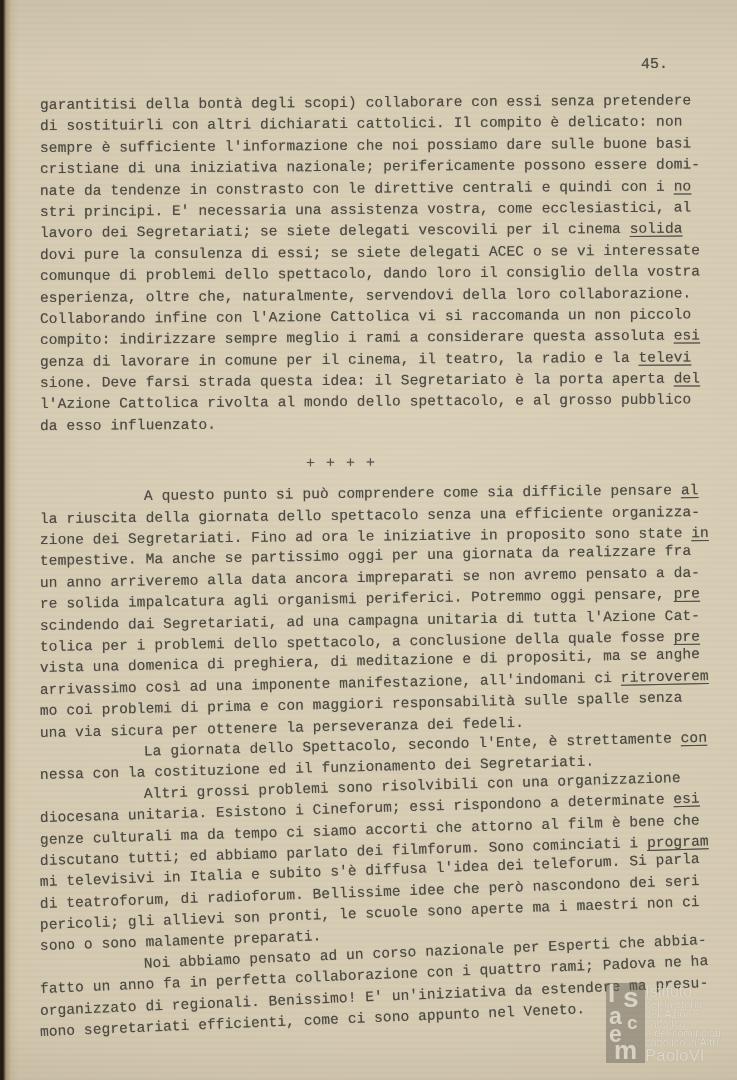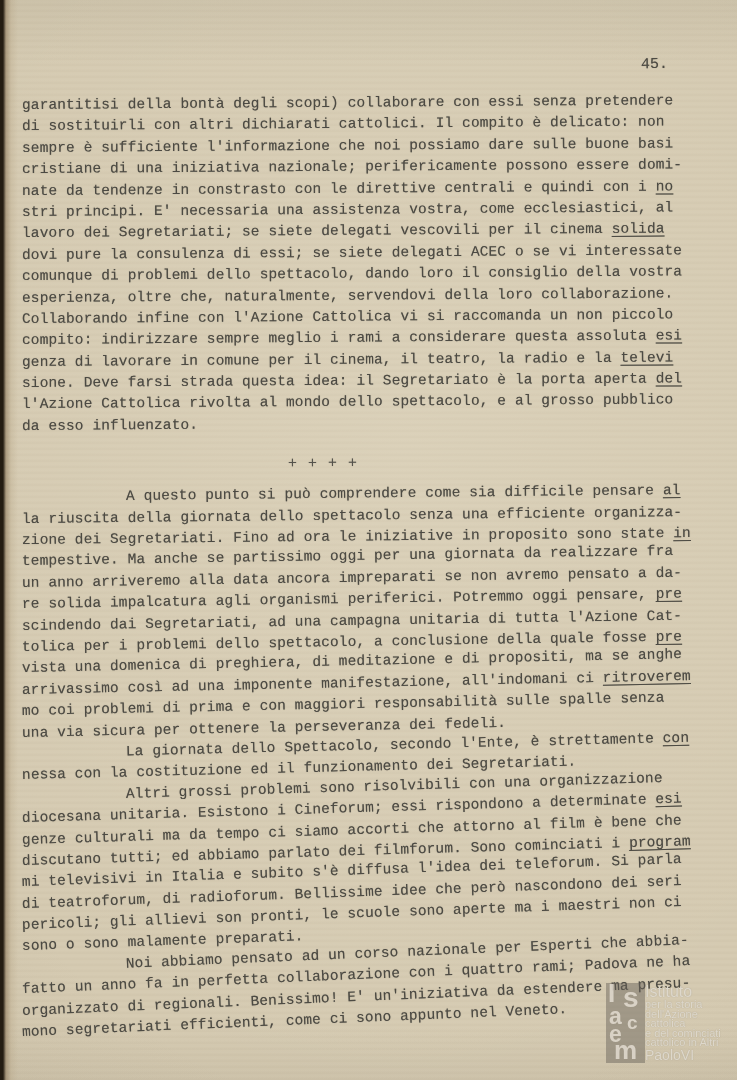--- a/index.html
+++ b/index.html
@@ -25,21 +25,21 @@
     background:linear-gradient(90deg,#241c12 0px,#241c12 3px,rgba(140,118,88,0.55) 6px,rgba(180,162,130,0.30) 11px,rgba(180,162,130,0.0) 18px);
   }
   #page-number{
     position:absolute;left:641px;top:56px;
     font-size:15px;color:#4c4a43;
     text-shadow:0 0 0.8px rgba(70,68,60,0.5);
     transform:rotate(-0.6deg);
   }
   #doc-body{
     position:absolute;left:0;top:95px;right:0;
-    padding-left:22px;padding-right:18px;
+    padding-left:40px;padding-right:18px;
     color:#4c4a43;font-size:14.5px;
   }
   .line{
     white-space:pre;height:21.4px;line-height:21.4px;
     transform-origin:0 50%;
     text-shadow:0 0 0.8px rgba(70,68,60,0.55);
     letter-spacing:0.1px;
   }
   .u{text-decoration:underline;text-underline-offset:3px;}
   .separator{
@@ -62,21 +62,21 @@
   .wm-letter{
     position:absolute;font-weight:bold;color:rgba(224,218,206,0.88);
     line-height:1;
   }
   #wm-text{
     padding-left:0;padding-top:1px;color:rgba(226,220,208,0.92);
     text-shadow:0 0 1px rgba(120,112,98,0.45);
   }
   #wm-title{font-size:16px;line-height:16px;font-weight:normal;}
   .wm-sub{font-size:11px;line-height:9.6px;}
-  #wm-footer{font-size:14px;line-height:15px;}
+  #wm-footer{font-size:17px;line-height:15px;}
 </style>
 </head>
 <body>
 
 <div id="page">
   <div id="page-number">45.</div>
   <div id="doc-body">
       <div class="para">
         <div class="line" style="transform: rotate(-0.4deg);">garantitisi della bontà degli scopi) collaborare con essi senza pretendere</div>
         <div class="line" style="transform: rotate(-0.4deg);">di sostituirli con altri dichiarati cattolici. Il compito è delicato: non</div>

